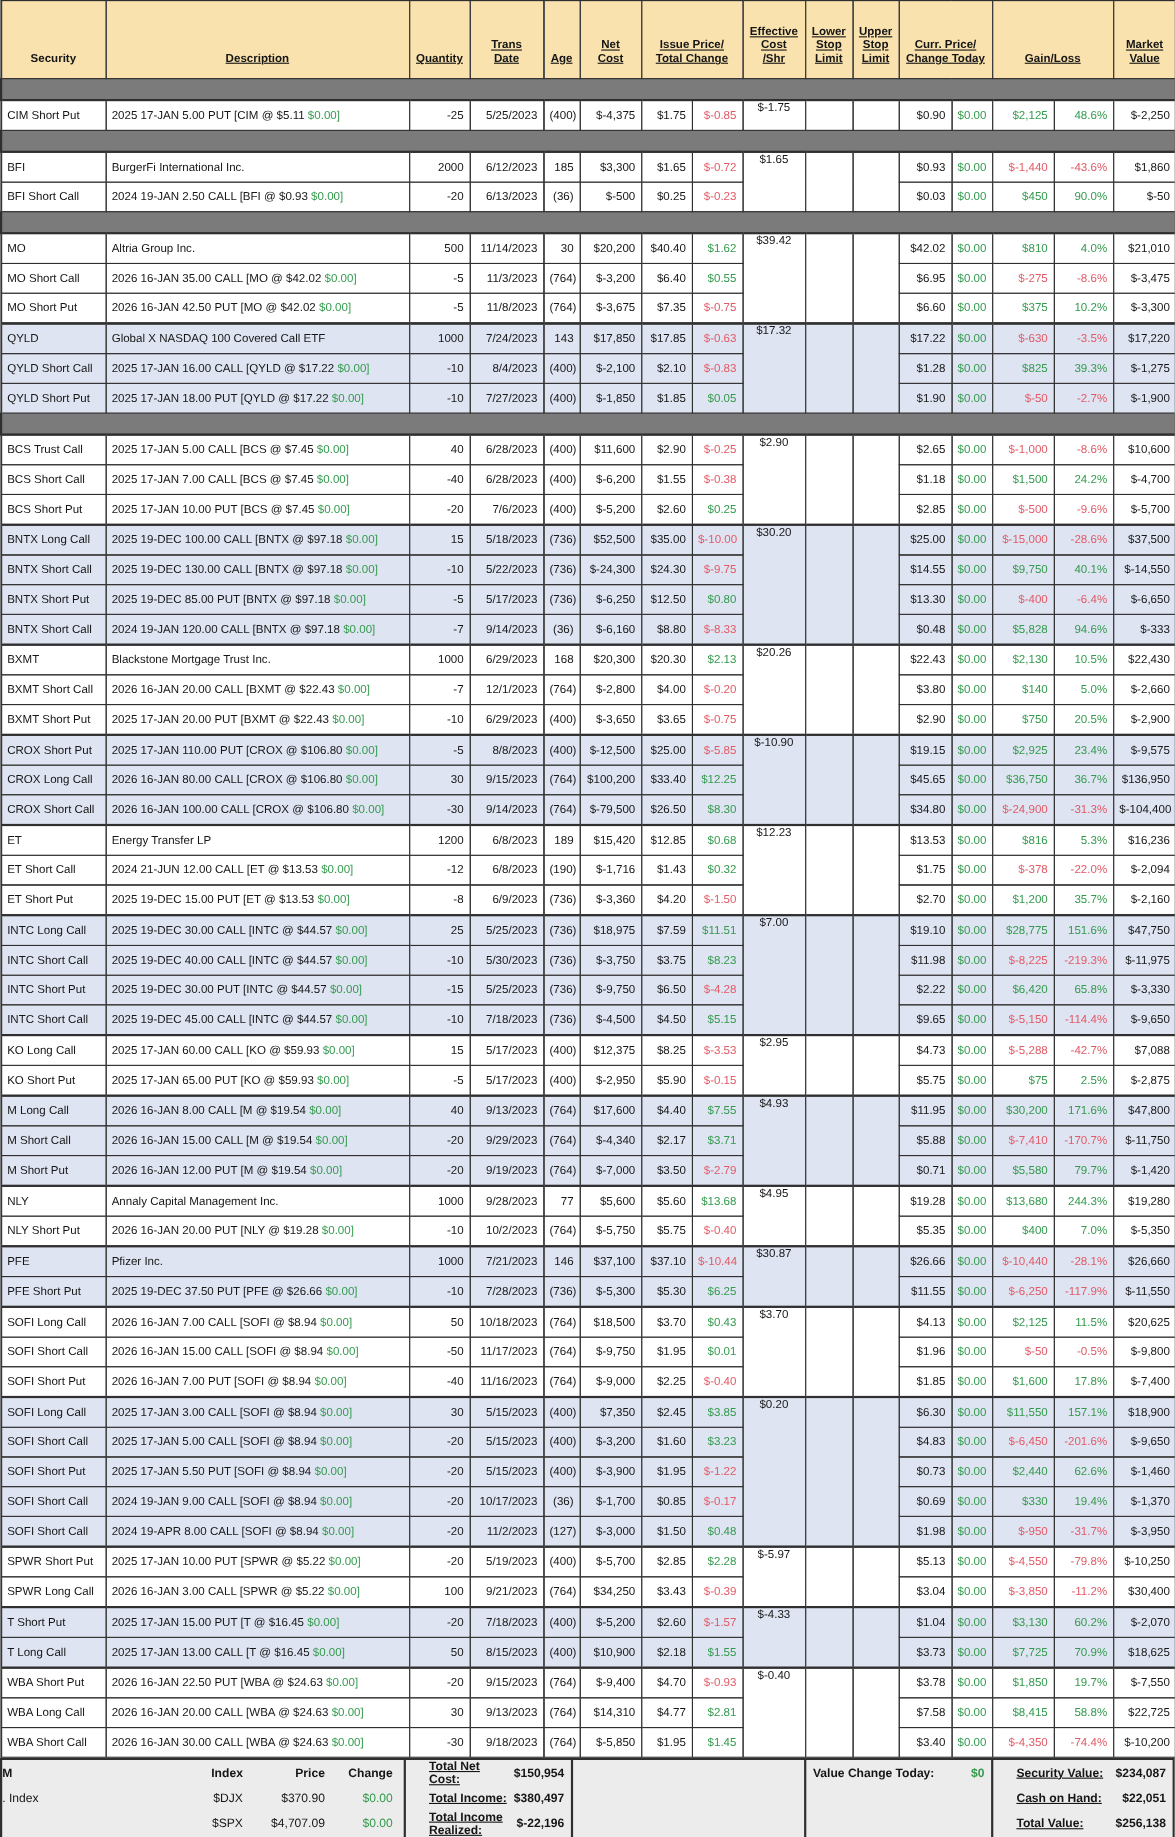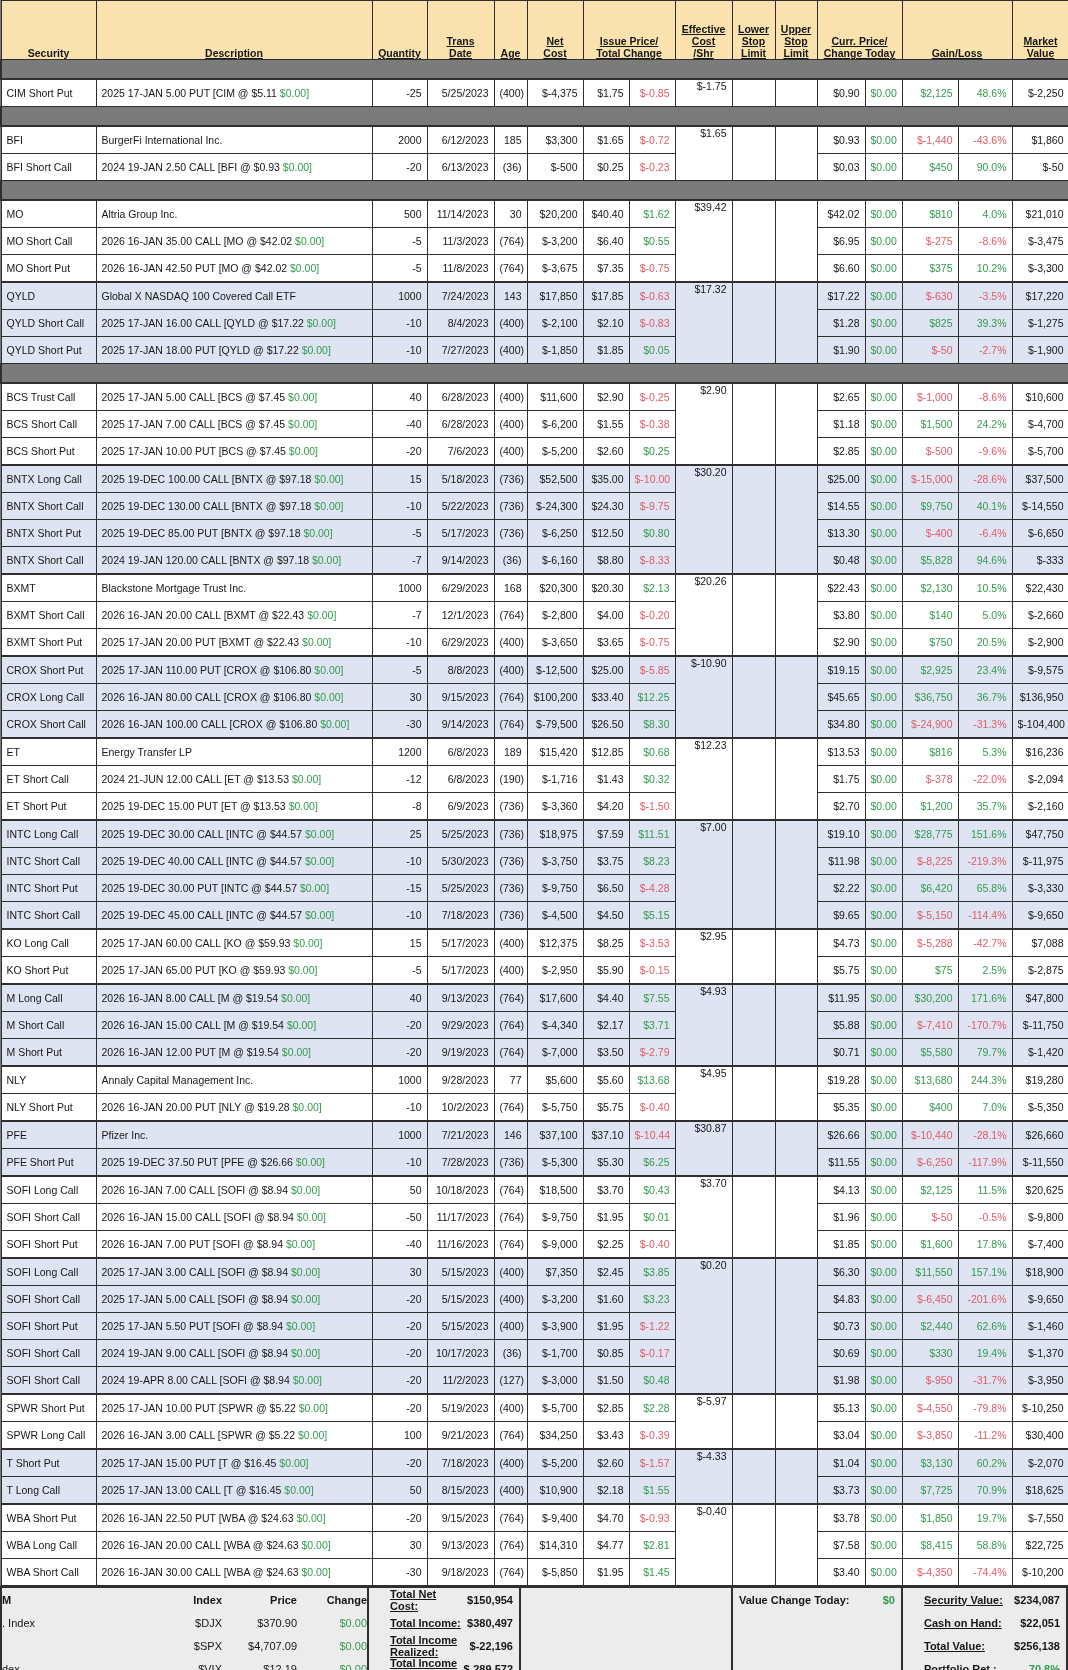--- a/index.html
+++ b/index.html
@@ -7,31 +7,31 @@
     width:1068px;height:1670px;background:#7b7b7b;overflow:hidden;
     font-family:"Liberation Sans",sans-serif;color:#161616;
     display:flex;flex-direction:column;
   }
   table.positions{border-collapse:collapse;table-layout:fixed;width:1068px;}
   table.positions td,table.positions th{
     border:1px solid #2f2f2f;font-size:10.5px;line-height:12px;
     padding:0 5px;height:26px;overflow:hidden;white-space:nowrap;
   }
   table.positions th{
-    background:#f9e2ad;vertical-align:bottom;padding-bottom:0;
+    background:#f9e2ad;vertical-align:bottom;padding-bottom:12px;
     font-weight:bold;height:58px;text-align:center;
   }
   th .hl{display:block;}
   th .hl.u{text-decoration:underline;}
   tr.sep td{background:#7b7b7b;height:18px;border-left:2px solid #2f2f2f;border-right:2px solid #2f2f2f;border-top:1px solid #2f2f2f;border-bottom:1px solid #2f2f2f;}
   tr.w td{background:#ffffff;}
   tr.l td{background:#dfe4f2;}
   tr.gstart td{border-top:2px solid #2f2f2f;}
   td.num{text-align:right;}
-  td.eff{vertical-align:top;text-align:right;padding-top:7px;}
+  td.eff{vertical-align:top;text-align:center;padding-top:7px;}
   td.sec{padding-left:4px;}
   td.desc{padding-left:6px;}
   .g{color:#339a4d;}
   .r{color:#e25a66;}
   
   .summary{
     width:1064px;height:94px;background:#ececec;display:flex;
     border:2px solid #2f2f2f;border-top-width:2px;font-size:11px;
   }
   .blk{height:100%;box-sizing:border-box;}
@@ -43,21 +43,21 @@
   .blk-e{width:163px;flex:1;}
   .srow{height:23px;display:flex;align-items:center;box-sizing:border-box;}
   .slabel{font-weight:bold;text-decoration:underline;padding-left:21px;}
   .slabel.nu{text-decoration:none;padding-left:6px;text-align:right;}
   .sval{font-weight:bold;margin-left:auto;padding-right:6px;}
   
   .irow{height:23px;display:flex;align-items:center;box-sizing:border-box;}
   .iname{width:152px;overflow:hidden;white-space:nowrap;}
   .isym{width:68px;text-align:right;}
   .iprice{width:75px;text-align:right;}
-  .ichg{width:62px;text-align:right;margin-left:auto;}
+  .ichg{width:62px;text-align:right;margin-left:auto;padding-right:10px;}
   .irow.head{font-weight:bold;}
   .bottom-strip{flex:1;background:#7b7b7b;}
 </style>
 </head>
 <body>
 
 <div class="sheet">
   <table class="positions">
     <colgroup id="cols">
         <col style="width: 95px;">

